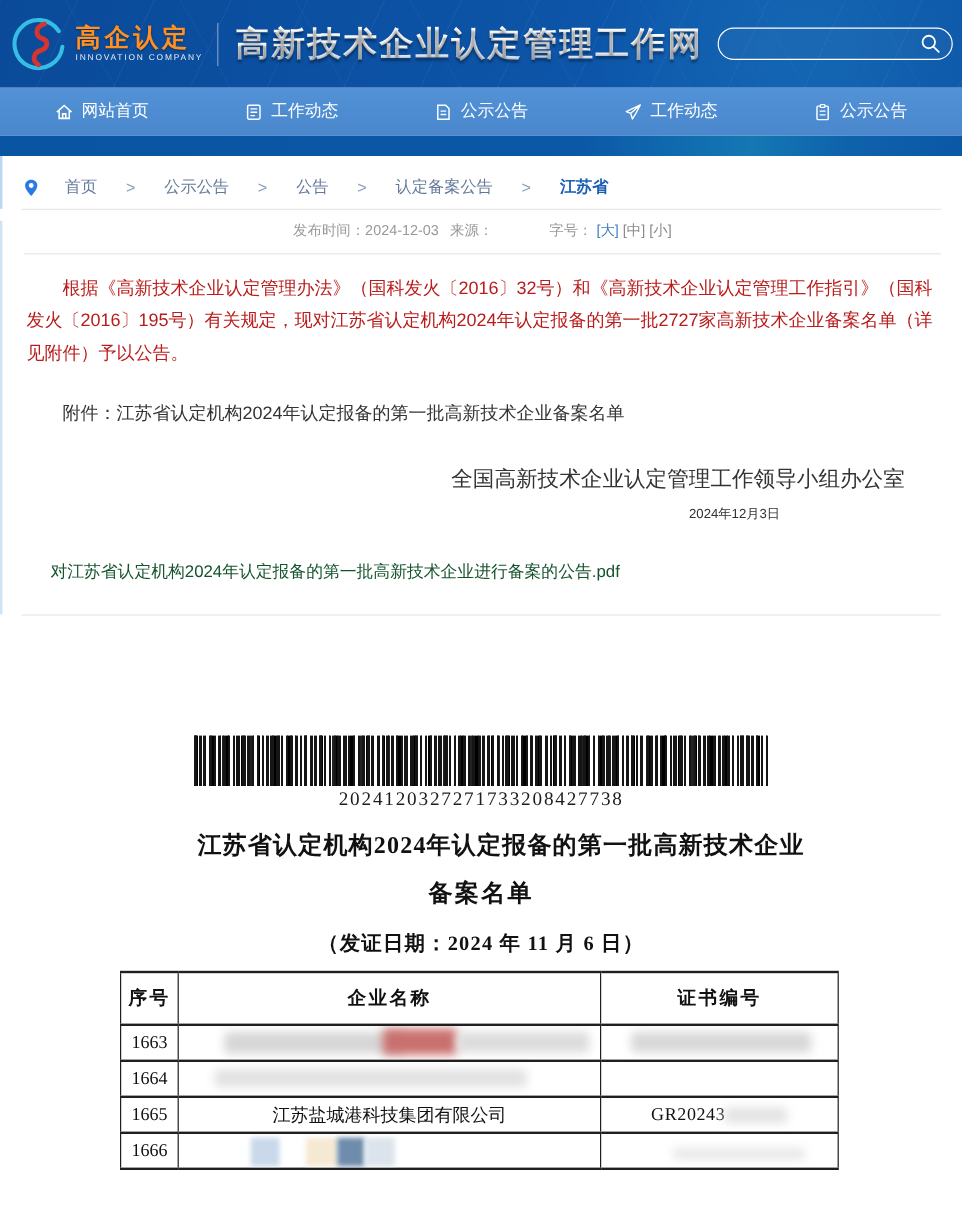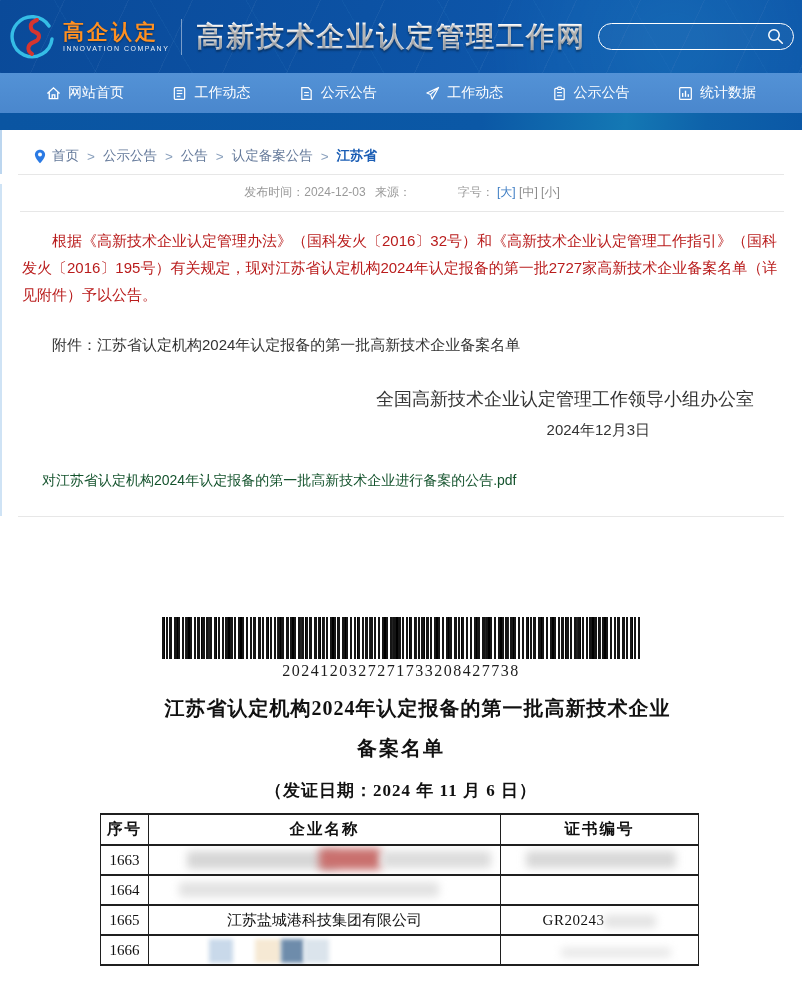--- a/index.html
+++ b/index.html
@@ -47,42 +47,42 @@
   .nav-item{ display:flex; align-items:center; gap:7px; color:#fff; font-size:14px;
      padding:0 10px; cursor:pointer; }
   .nav-item svg{ flex:none; }
   .sub-strip{
     height:17px;
     background:linear-gradient(95deg,#0a55a2 0%,#0b58a6 60%,#1478b4 78%,#0e62aa 88%,#0b58a6 100%);
   }
   
   .content{ background:#fff; }
   .breadcrumb{
-    display:flex; align-items:center; gap:6px; padding:17px 20px 9px 32px;
+    display:flex; align-items:center; gap:22px; padding:17px 20px 9px 18px;
     font-size:13.5px; color:#64799a; border-left:2px solid #bcd6ef;
   }
   .breadcrumb .crumb{ cursor:pointer; }
   .breadcrumb .sep{ color:#8aa0bd; margin:0 2px; }
   .breadcrumb .current{ color:#1b5eb5; font-weight:bold; }
   .rule{ border:none; border-top:1px solid #e7e7e7; margin:0 18px; }
   
   .article{ border-left:2px solid #cfe3f5; padding-bottom:26px; }
   .article-title{ text-align:center; font-size:17px; font-weight:bold; color:#1c1c1c;
      margin:25px 30px 0; letter-spacing:.5px;}
   .article-meta{ text-align:center; font-size:12px; color:#999; margin:9px 0 10px;}
   .article-meta .fs-big{ color:#3f7ec4; cursor:pointer;}
   .article-meta .fs{ color:#8b8b8b; cursor:pointer;}
   .article-meta .gap{ display:inline-block; width:40px;}
   .article-body{
     font-size:15px; color:#b91c1c; line-height:27px; margin:15px 20px 0; text-indent:2em;
     font-family:"Liberation Sans","DejaVu Sans",sans-serif;
   }
   .attachment{ font-size:15px; color:#333; margin:25px 20px 0; text-indent:2em; line-height:24px;}
   .signer{ text-align:right; font-size:18px; color:#333; margin:30px 48px 0;}
-  .sign-date{ text-align:right; font-size:15px; color:#333; margin:10px 152px 0;}
+  .sign-date{ text-align:right; font-size:11px; color:#333; margin:10px 152px 0;}
   .pdf-link{ font-size:14px; color:#14532d; margin:32px 20px 0 40px; cursor:pointer; display:inline-block;}
   
   .doc{ font-family:"Liberation Serif","DejaVu Serif",serif; color:#111; }
   .barcode{
     width:478px; height:42px; margin:100px auto 0; background-color:#fff;
     background-image:
       repeating-linear-gradient(90deg,#151515 0 2px,transparent 2px 4px),
       repeating-linear-gradient(90deg,#151515 0 1px,transparent 1px 7px),
       repeating-linear-gradient(90deg,#000 0 3px,transparent 3px 13px),
       repeating-linear-gradient(90deg,#222 0 2px,transparent 2px 23px);
@@ -92,21 +92,21 @@
   .doc-title2{ text-align:center; font-size:20px; font-weight:bold; margin-top:13px; letter-spacing:2px;}
   .doc-issue{ text-align:center; font-size:17px; font-weight:bold; margin-top:17px; letter-spacing:1px;}
   .doc-table{
     border-collapse:collapse; margin:11px 0 0 100px; table-layout:fixed; width:598px;
     font-size:15px; color:#111;
   }
   .doc-table th,.doc-table td{
     border:2px solid #1f1f1f; border-left-width:1px; border-right-width:1px;
     text-align:center; position:relative; overflow:hidden;
   }
-  .doc-table th{ font-weight:bold; height:31px; font-size:15.5px; letter-spacing:2px;}
+  .doc-table th{ font-weight:bold; height:44px; font-size:15.5px; letter-spacing:2px;}
   .doc-table td{ height:30px; }
   .doc-table col.c-no{ width:48px; } .doc-table col.c-name{ width:352px; } .doc-table col.c-cert{ width:198px; }
   .cert-text{ letter-spacing:.5px; }
   
   .blob{ position:absolute; border-radius:3px; filter:blur(4px); }
   .px{ position:absolute; filter:blur(2px); }
 </style>
 </head>
 <body>
 
@@ -177,31 +177,20 @@
   <div class="nav-item">
     <span style="display:flex;">
       <svg width="15" height="15" viewBox="0 0 16 16">
           <rect x="3" y="2.6" width="10" height="12" rx="1" fill="none" stroke="#fff" stroke-width="1.3"></rect>
           <rect x="6" y="1.2" width="4" height="2.6" rx=".6" fill="#4a87cd" stroke="#fff" stroke-width="1.1"></rect>
           <line x1="5.4" y1="7" x2="10.6" y2="7" stroke="#fff" stroke-width="1.2"></line>
           <line x1="5.4" y1="10.4" x2="10.6" y2="10.4" stroke="#fff" stroke-width="1.2"></line>
         </svg>
     </span>
     <span>公示公告</span>
-  </div>
-  <div class="nav-item">
-    <span style="display:flex;">
-      <svg width="15" height="15" viewBox="0 0 16 16">
-          <rect x="1.8" y="1.8" width="12.4" height="12.4" rx="1" fill="none" stroke="#fff" stroke-width="1.3"></rect>
-          <line x1="5" y1="11.6" x2="5" y2="7.5" stroke="#fff" stroke-width="1.5"></line>
-          <line x1="8" y1="11.6" x2="8" y2="5" stroke="#fff" stroke-width="1.5"></line>
-          <line x1="11" y1="11.6" x2="11" y2="8.8" stroke="#fff" stroke-width="1.5"></line>
-        </svg>
-    </span>
-    <span>统计数据</span>
   </div>
 </nav>
 <div class="sub-strip"></div>
 
 <div class="content">
   <div class="breadcrumb">
     <span style="display:flex;">
       <svg width="12" height="15" viewBox="0 0 12 15">
           <path d="M6 .8 C3 .8 .9 3 .9 5.7 C.9 9 6 14.2 6 14.2 C6 14.2 11.1 9 11.1 5.7 C11.1 3 9 .8 6 .8 Z" fill="#2a7ae4"></path>
           <circle cx="6" cy="5.6" r="2" fill="#fff"></circle>

